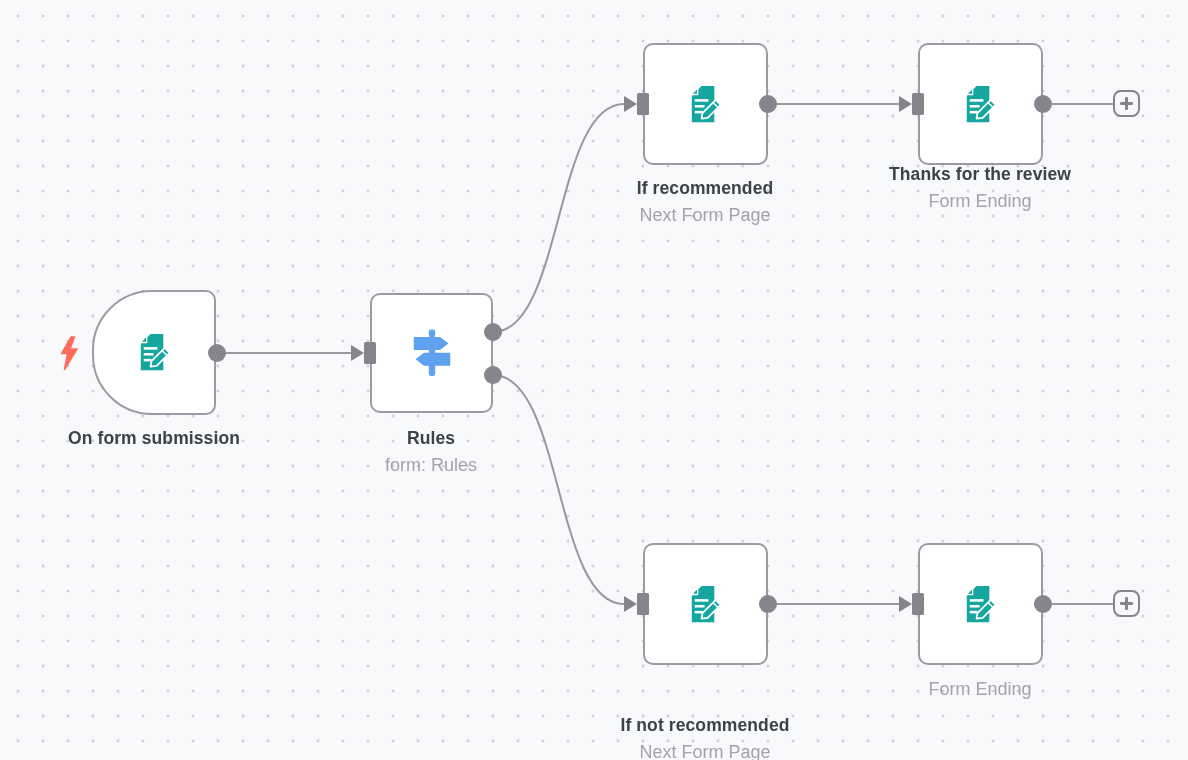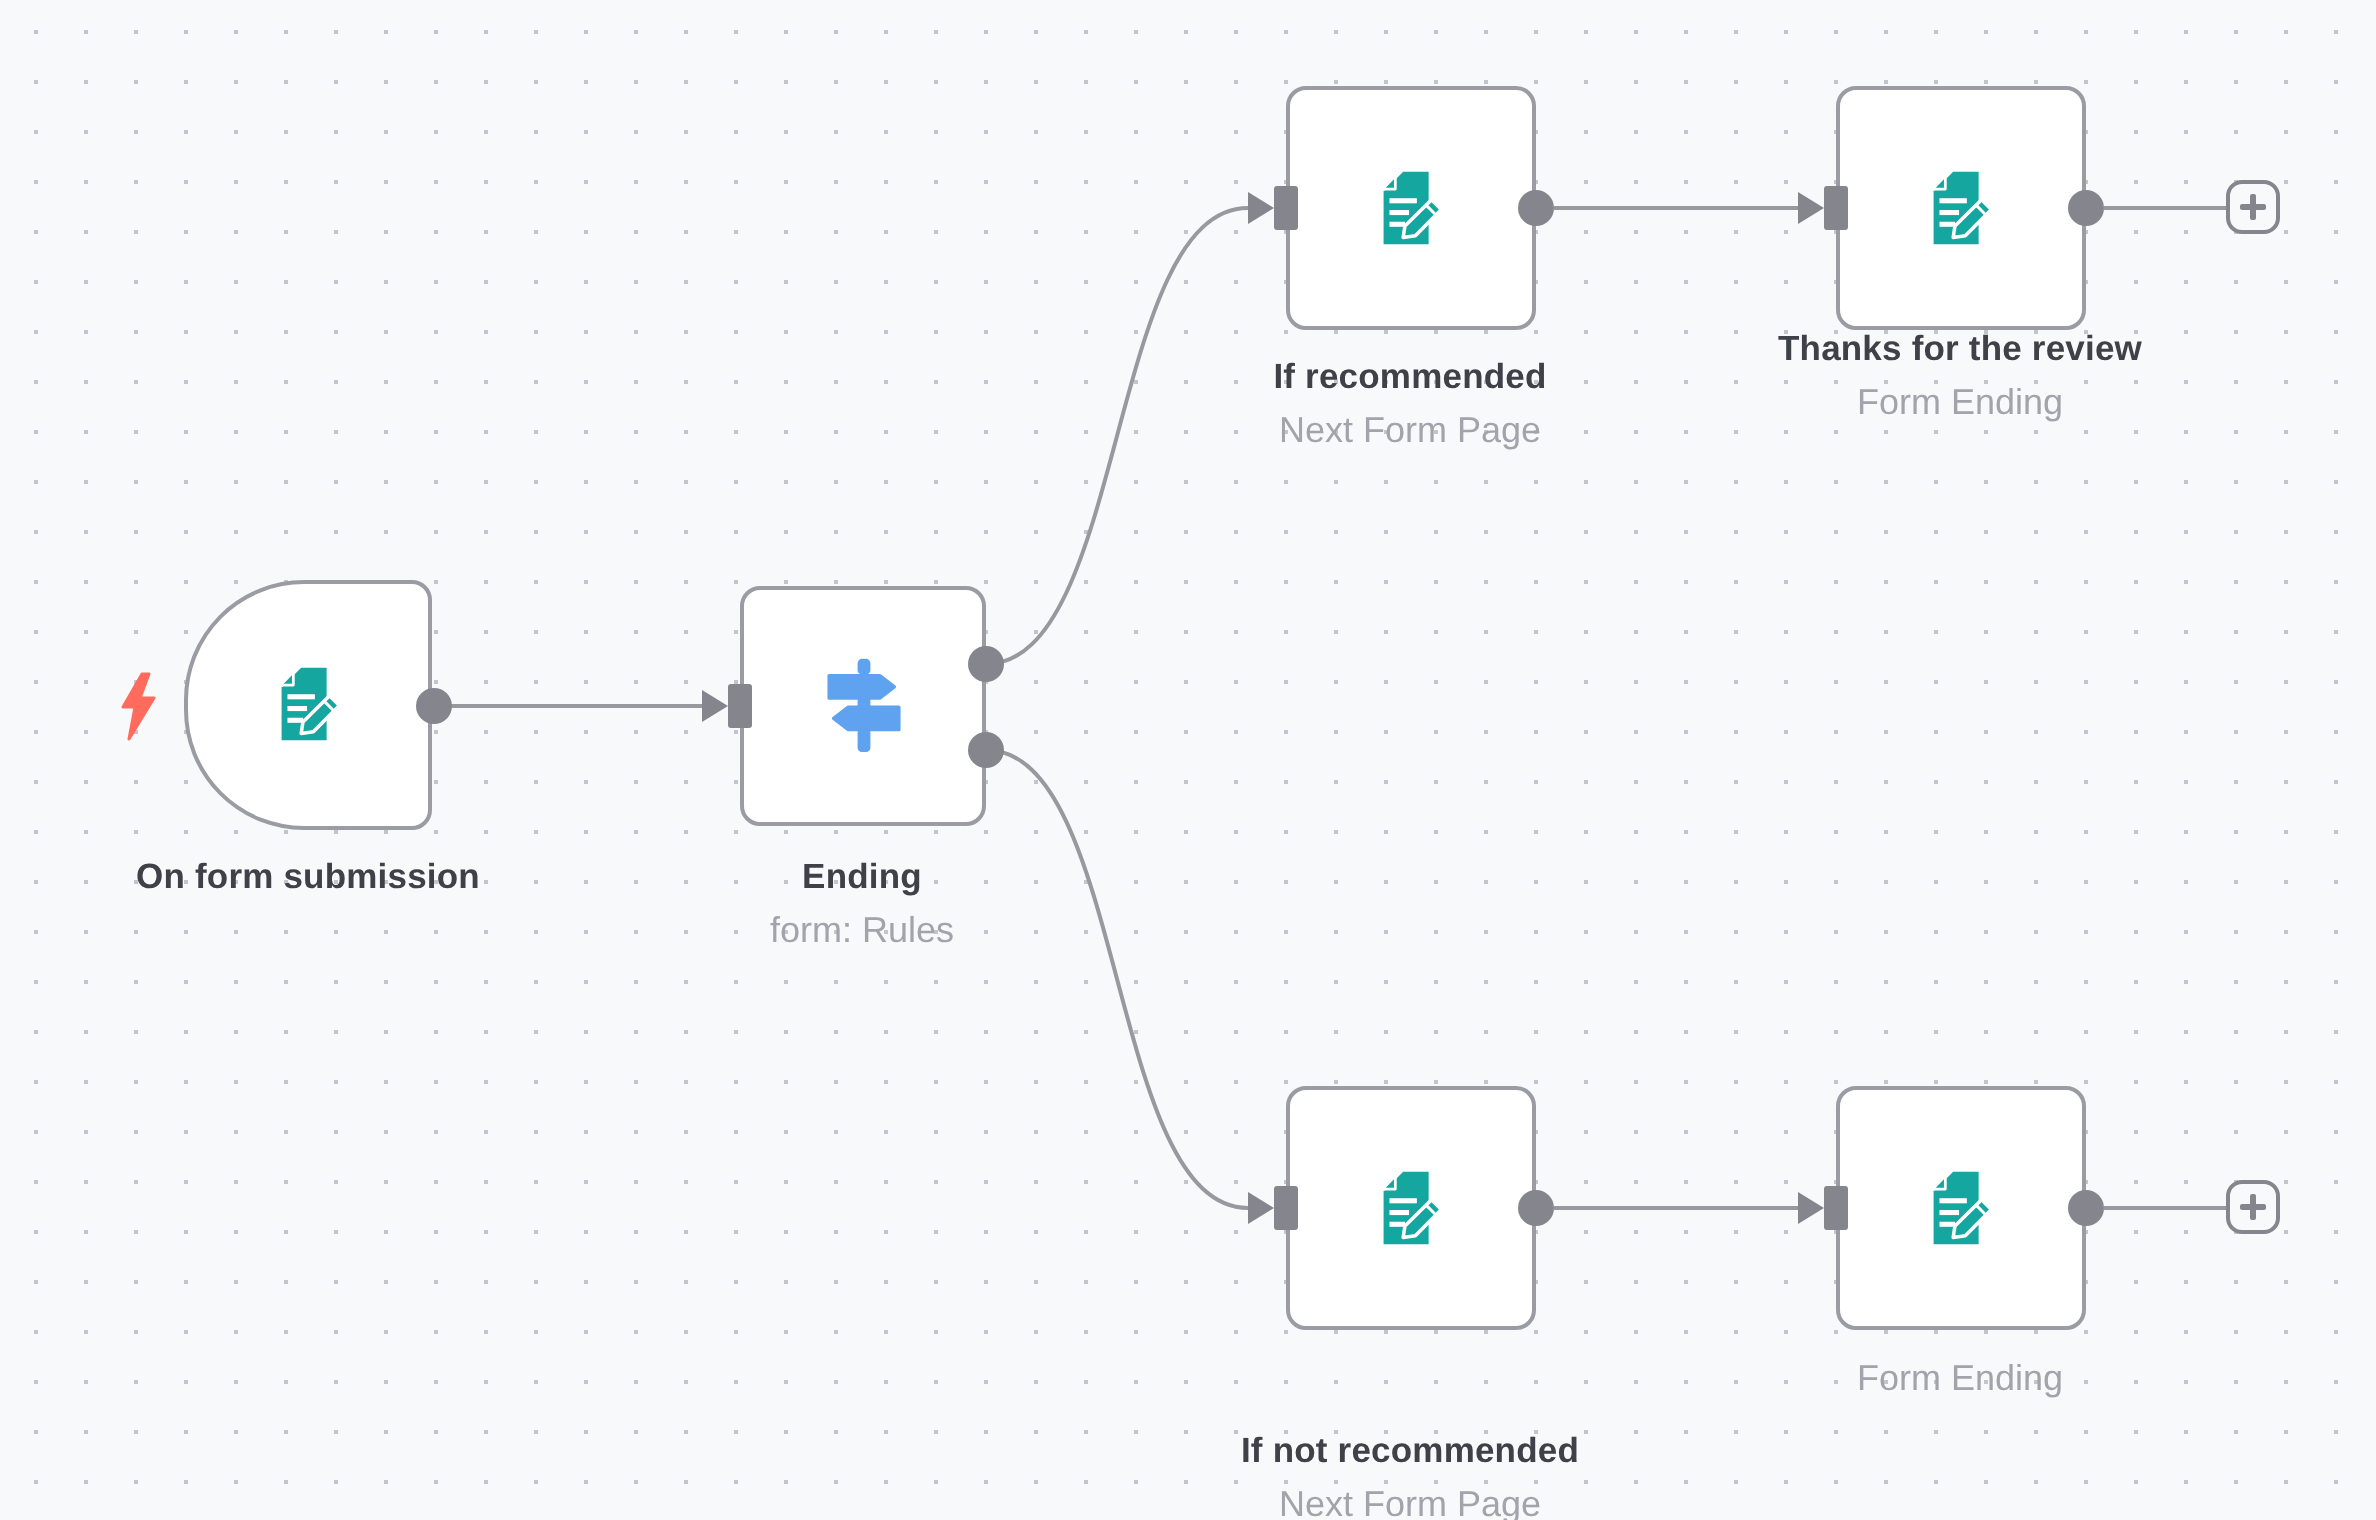--- a/index.html
+++ b/index.html
@@ -148,21 +148,21 @@
   </button>
   <button class="add-btn" style="left:1113px;top:590px">
     <span class="plus-icon"></span>
   </button>
 
   <div class="label" style="left:-46px;top:425px">
     <div class="title">On form submission</div>
   </div>
 
   <div class="label" style="left:231px;top:425px">
-    <div class="title">Ending</div>
+    <div class="title">Rules</div>
     <div class="subtitle">form: Rules</div>
   </div>
 
   <div class="label" style="left:505px;top:175px">
     <div class="title">If recommended</div>
     <div class="subtitle">Next Form Page</div>
   </div>
 
   <div class="label" style="left:780px;top:161px">
     <div class="title">Thanks for the review</div>

